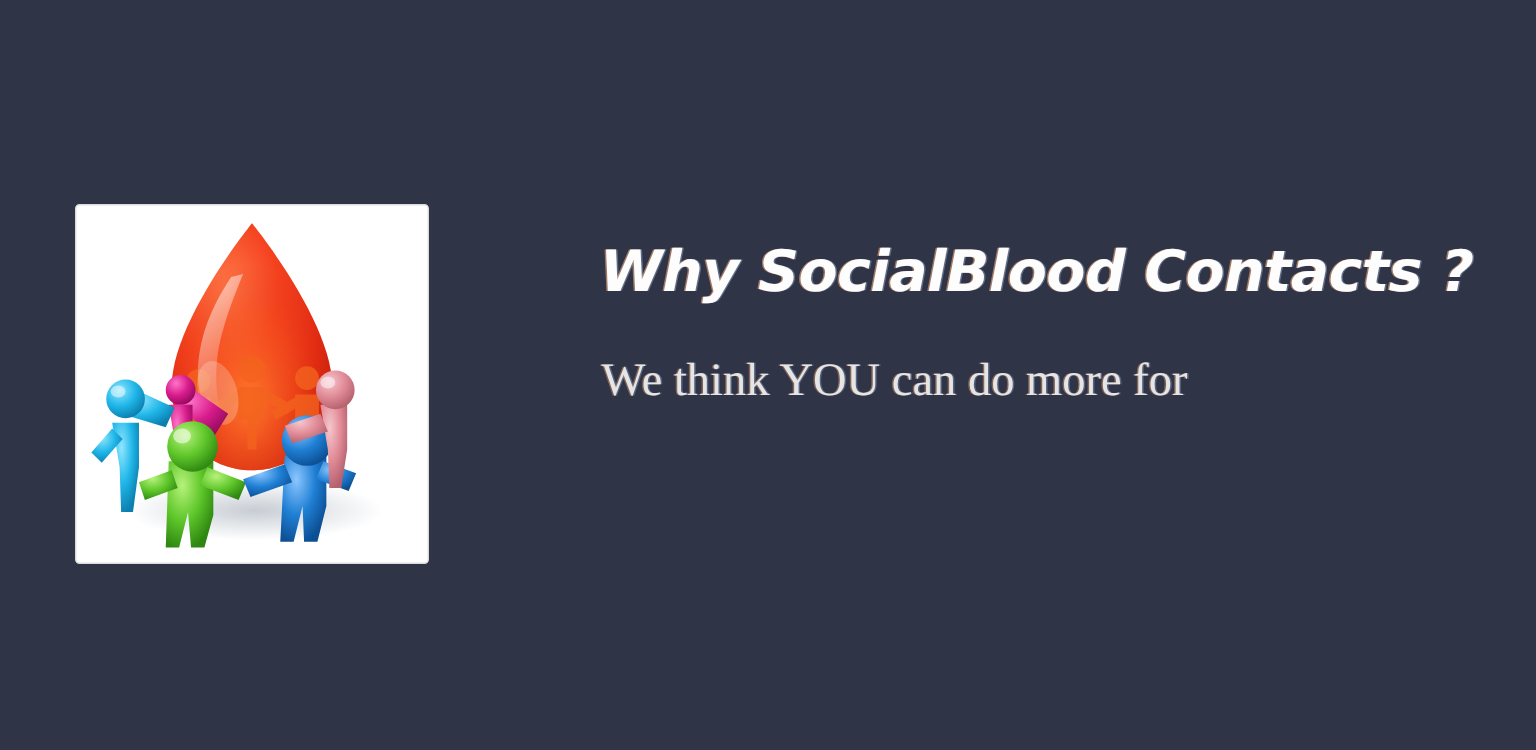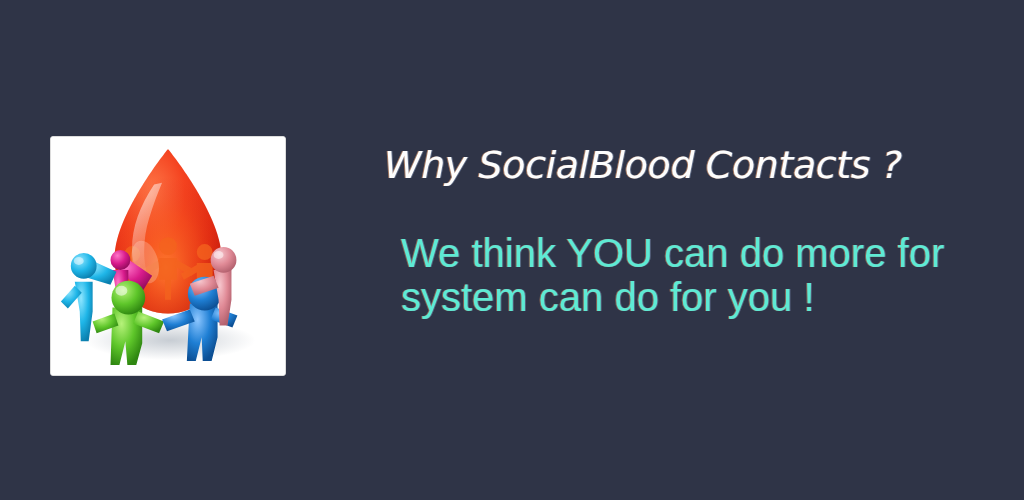--- a/index.html
+++ b/index.html
@@ -46,45 +46,45 @@
     width: 100%;
     height: 100%;
   }
 
   
   #headline {
     position: absolute;
     left: 384px;
     top: 143px;
     width: 600px;
-    margin: 0;
+    margin: 16px;
     font-family: "DejaVu Sans", sans-serif;
     font-size: 38px;
-    font-weight: normal;
+    font-weight: bold;
     font-style: italic;
     letter-spacing: -0.4px;
     color: #fdfdfd;
     white-space: nowrap;
     text-shadow: -1px 0 0 rgba(255,176,120,0.55), 1px 0 0 rgba(190,215,255,0.35);
   }
   #body-copy {
     position: absolute;
     left: 401px;
     top: 231px;
     width: 560px;
     margin: 0;
     padding: 0;
     list-style: none;
   }
   #body-copy li {
-    font-family: Liberation Sans, sans-serif;
-    font-size: 40px;
+    font-family: Liberation Serif, serif;
+    font-size: 31px;
     font-weight: normal;
     line-height: 44px;
-    color: #5eead4;
+    color: #e5e5e5;
     white-space: nowrap;
     text-shadow: -1px 0 0 rgba(255,170,110,0.40), 1px 0 0 rgba(180,205,255,0.30);
   }
 </style>
 </head>
 <body>
 
 <div id="slide">
 
   <div id="image-card">
@@ -207,16 +207,15 @@
           <ellipse cx="169" cy="119" rx="5" ry="4" fill="#ffffff" opacity="0.5"></ellipse>
         </g>
       </svg>
     </div>
   </div>
 
   <h1 id="headline">Why SocialBlood Contacts ?</h1>
 
   <ul id="body-copy">
     <li>We think YOU can do more for</li>
-    <li>system can do for you !</li>
   </ul>
 
 </div>
 
 </body></html>

